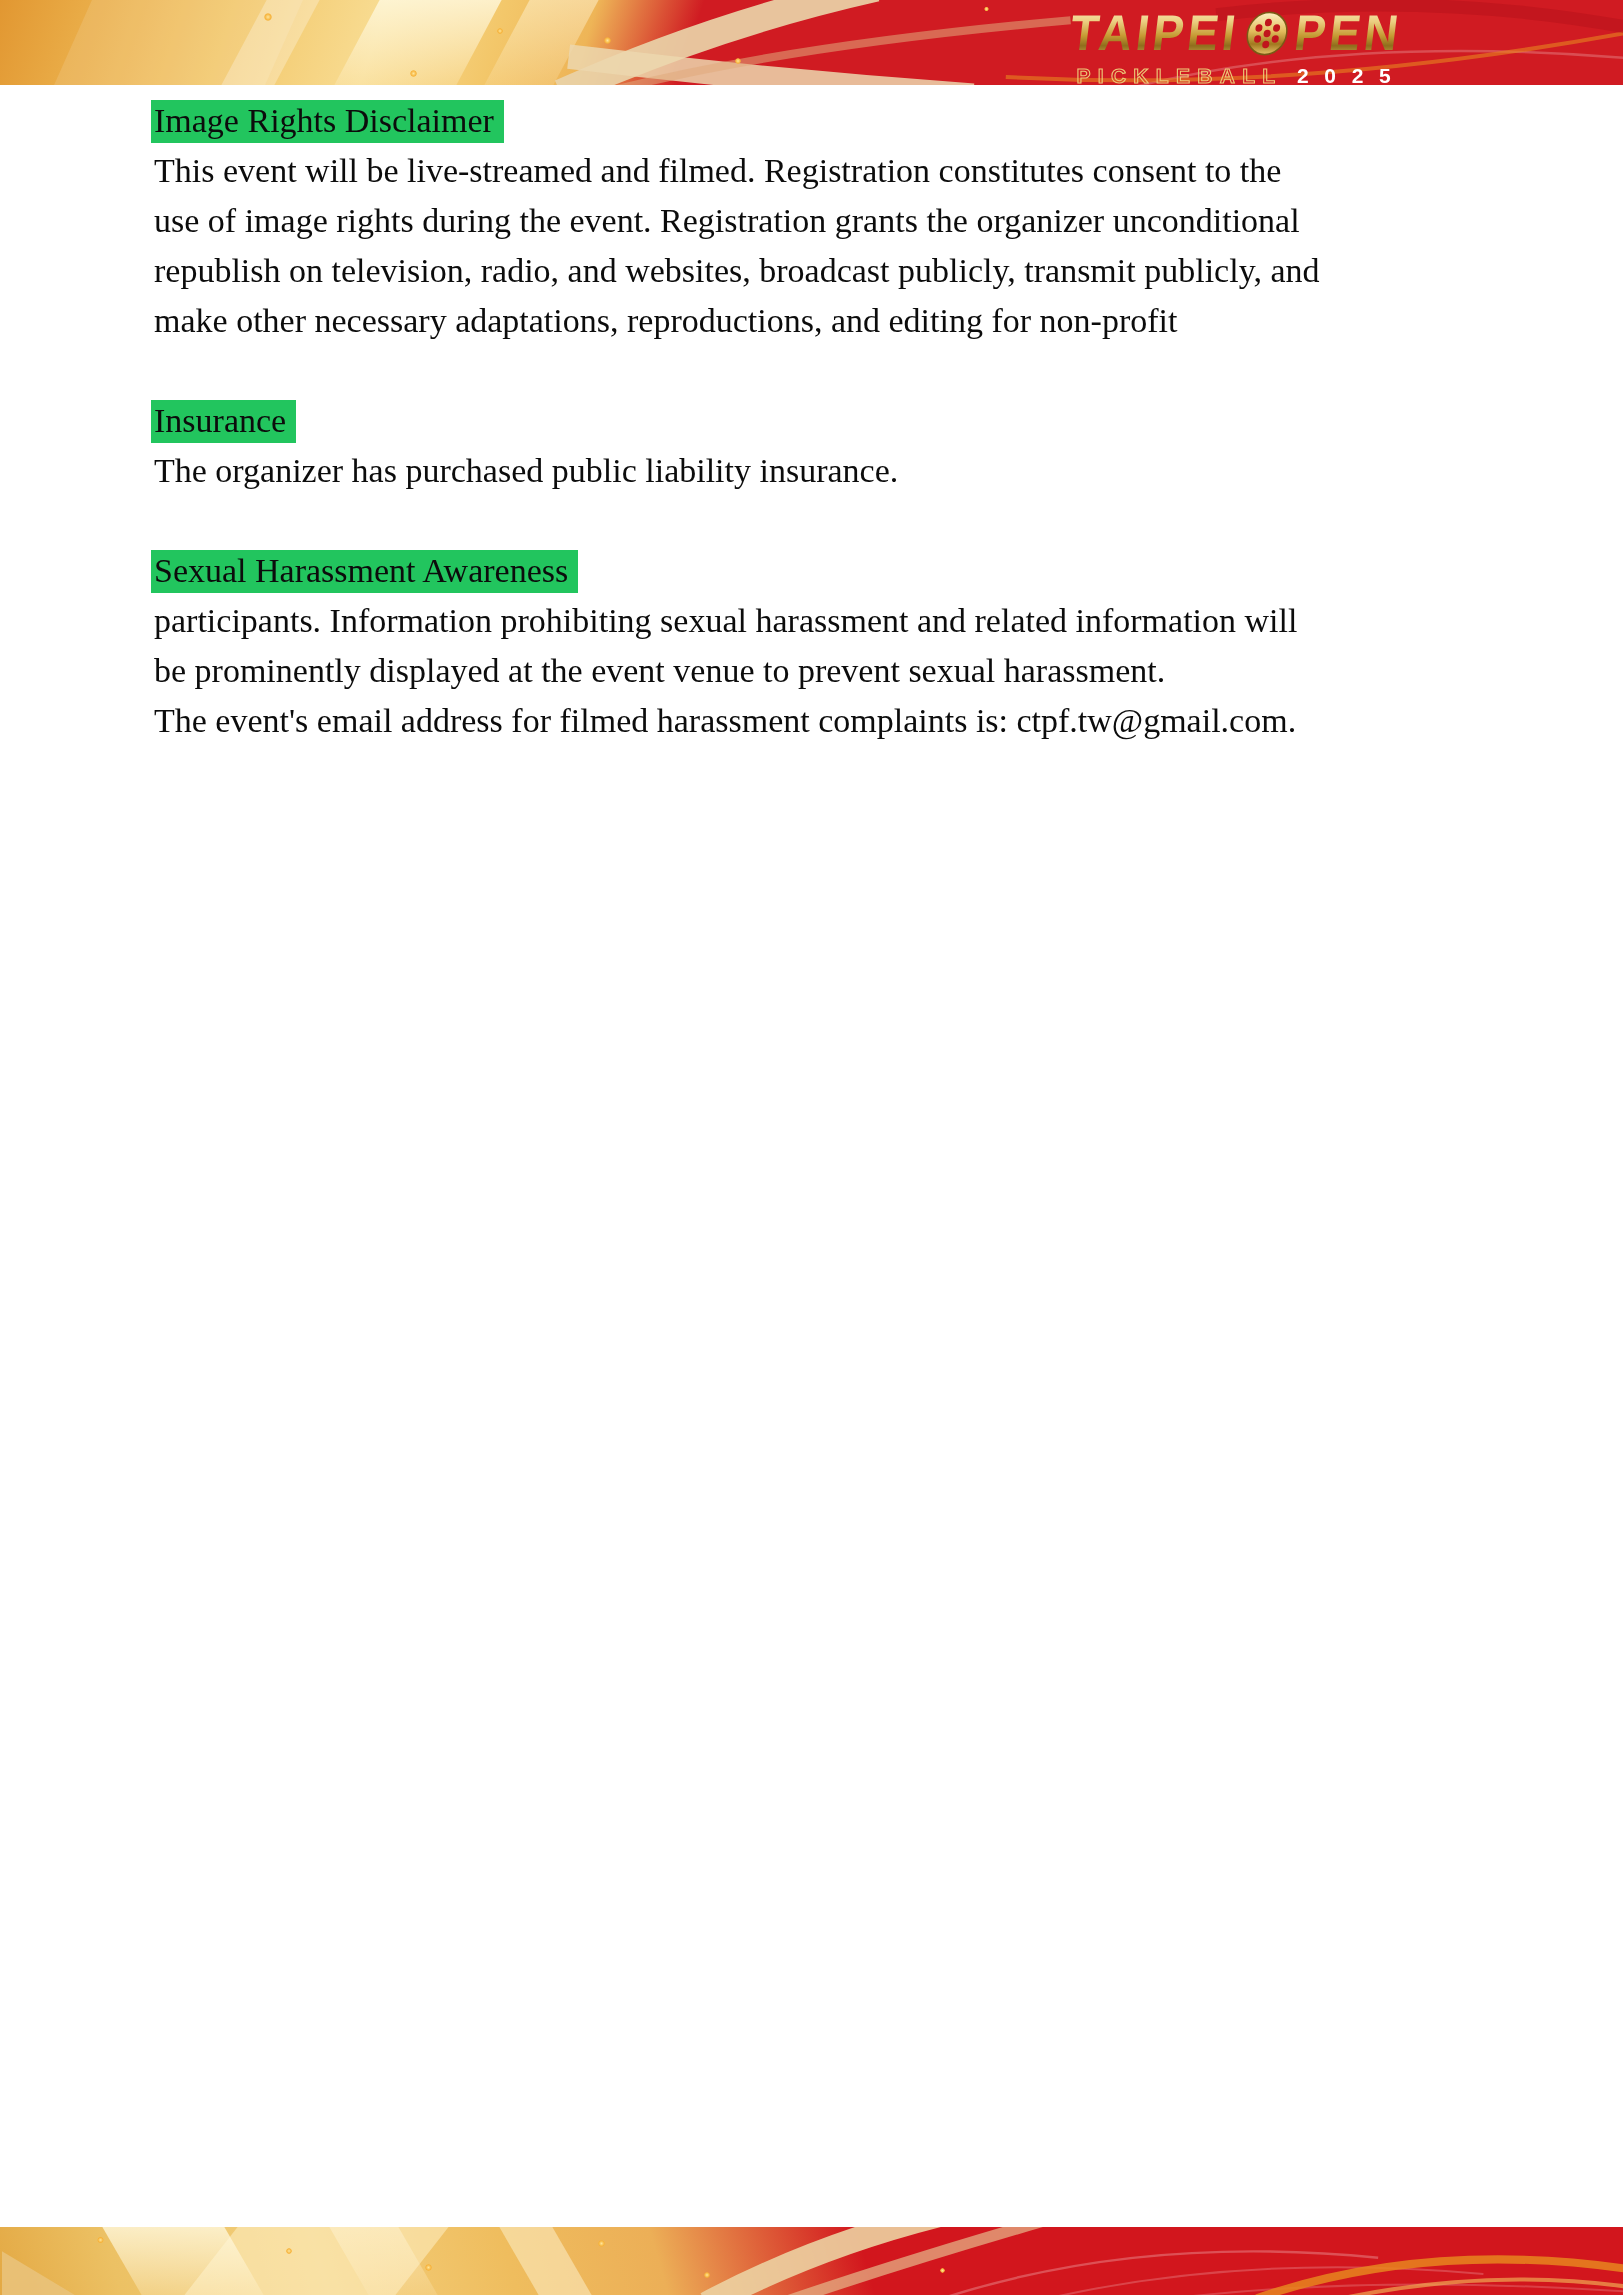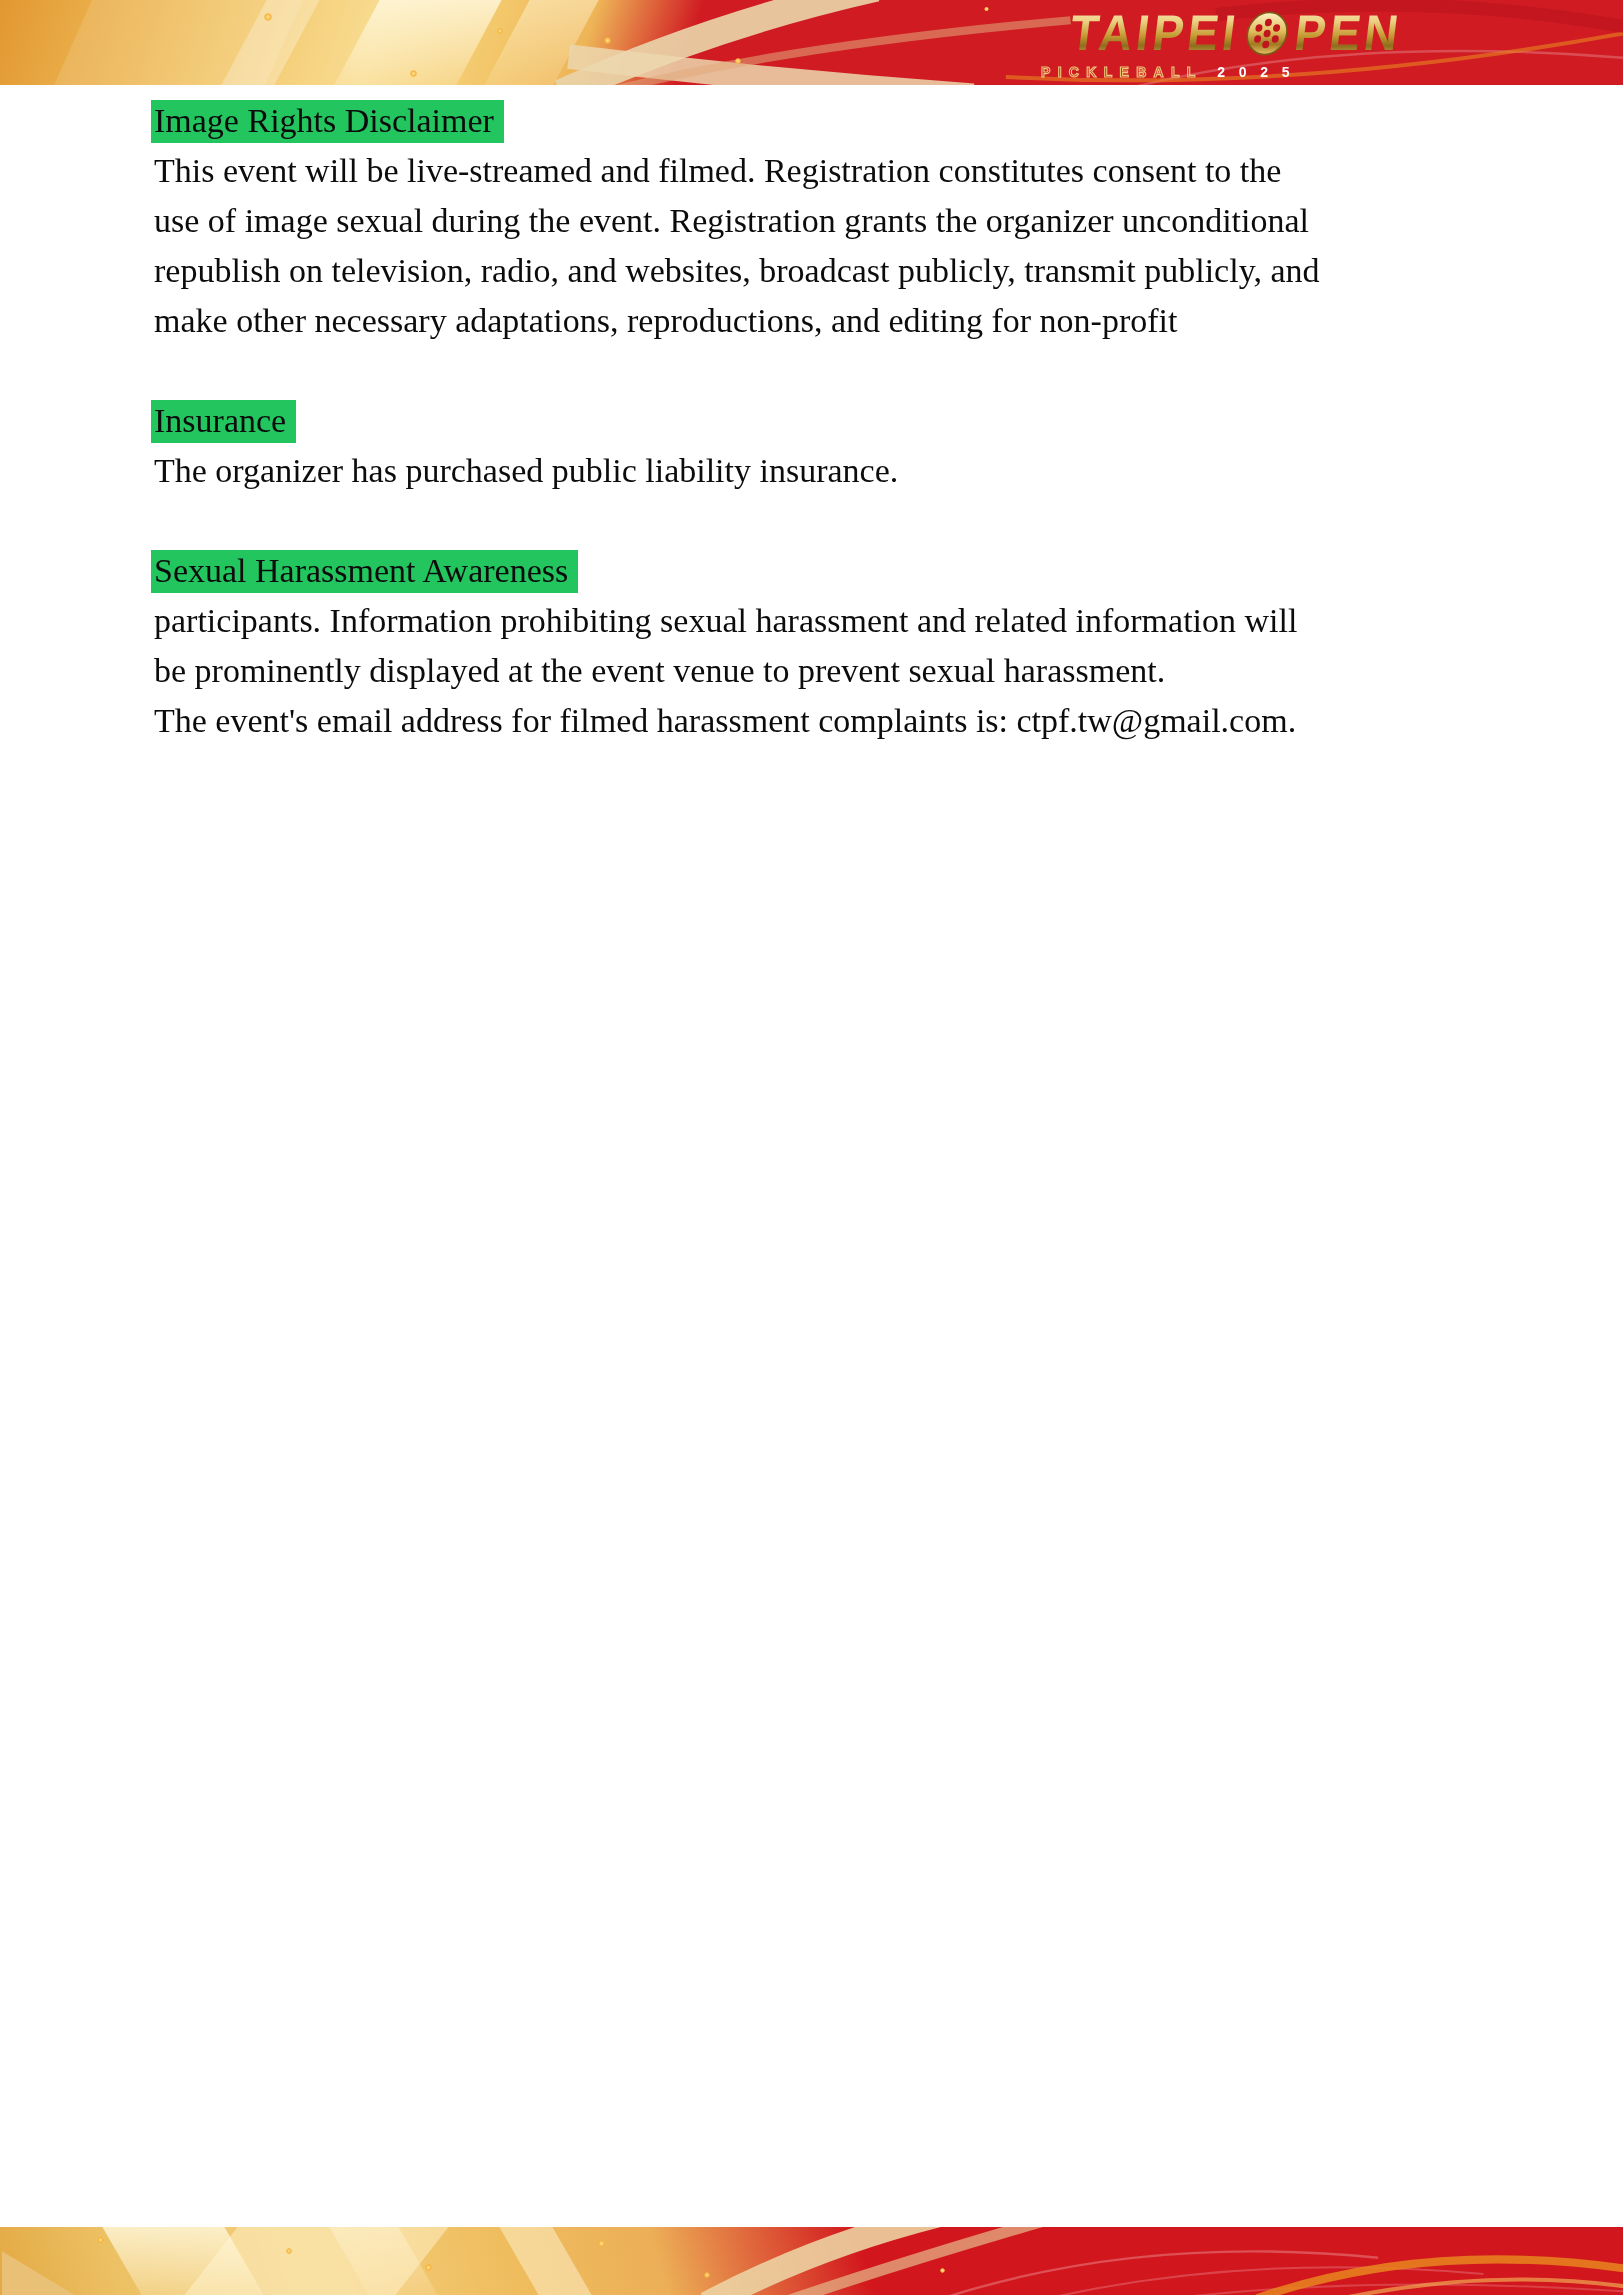--- a/index.html
+++ b/index.html
@@ -47,22 +47,22 @@
   .logo-line1{display:flex;align-items:center;justify-content:center;gap:6.5px;
         font-size:50px;font-weight:bold;letter-spacing:4px;
         transform:skewX(-7deg) scaleX(.93);}
   .gold-text{color:#dab54e;}
   @supports (-webkit-background-clip: text){
     .gold-text{
       background:linear-gradient(180deg,#fdf2c4 0%,#eccf82 30%,#c59a33 55%,#8f6d1c 72%,#e6c268 100%);
       -webkit-background-clip:text;background-clip:text;color:transparent;
     }
   }
-  .logo-line2{margin-top:2.4px;display:flex;align-items:baseline;
-        font-size:14px;font-weight:bold;}
+  .logo-line2{margin-top:2.4px;display:flex;justify-content:center;align-items:baseline;
+        font-size:21px;font-weight:bold;}
   .logo-sub{letter-spacing:7.3px;color:transparent;-webkit-text-stroke:1.1px #ecc877;}
   .logo-year{margin-left:14.6px;letter-spacing:4.9px;color:#ffffff;}
   .ball{flex:0 0 auto;}
 
   
   .content{
     position:absolute;left:154px;top:96px;width:1347px;
     font-size:34px;line-height:50px;color:#0c0c0c;
   }
   .content section{margin:0 0 50px 0;}
@@ -126,21 +126,21 @@
         <span class="logo-year">2 0 2 5</span>
       </div>
     </div>
   </header>
 
   <main class="content">
 
     <section>
       <h2><mark>Image Rights Disclaimer</mark></h2>
       <div class="line">This event will be live-streamed and filmed. Registration constitutes consent to the</div>
-      <div class="line">use of image sexual during the event. Registration grants the organizer unconditional</div>
+      <div class="line">use of image rights during the event. Registration grants the organizer unconditional</div>
       <div class="line">republish on television, radio, and websites, broadcast publicly, transmit publicly, and</div>
       <div class="line">make other necessary adaptations, reproductions, and editing for non-profit</div>
     </section>
 
     <section>
       <h2><mark>Insurance</mark></h2>
       <div class="line">The organizer has purchased public liability insurance.</div>
     </section>
 
     <section>

